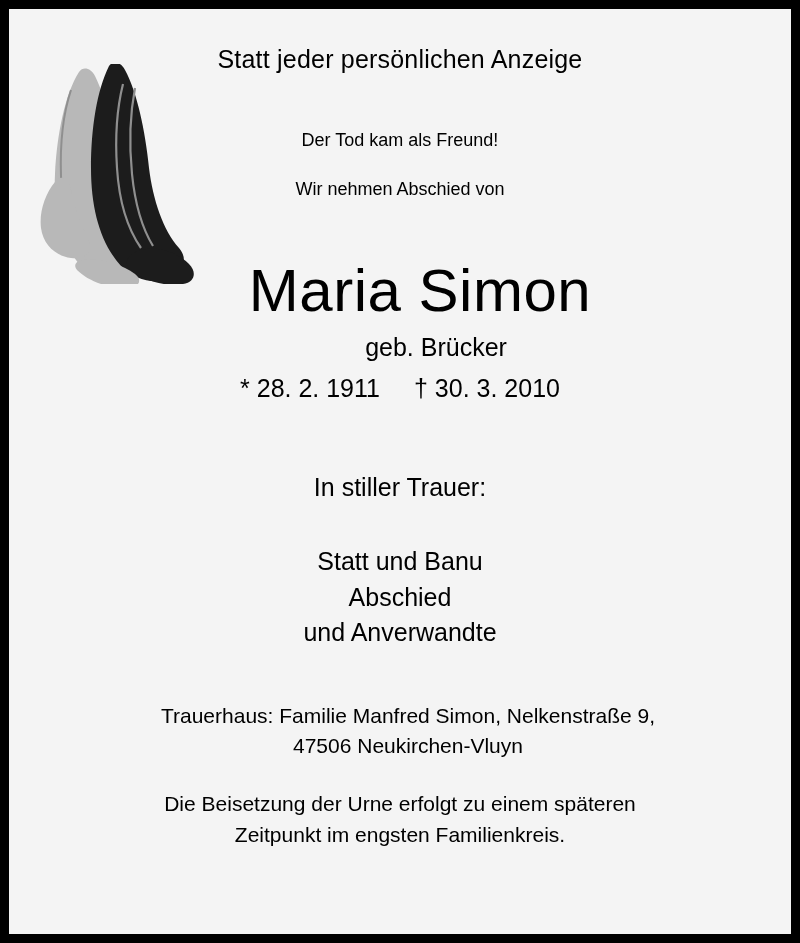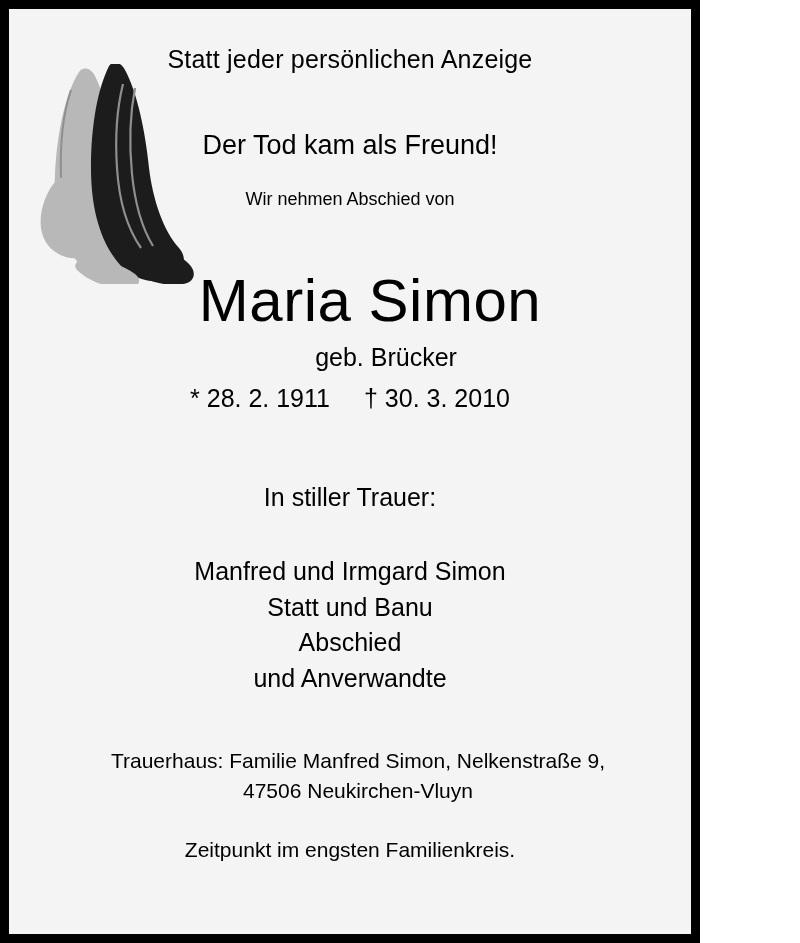--- a/index.html
+++ b/index.html
@@ -10,21 +10,21 @@
   body {
     width: 800px;
     height: 943px;
     font-family: "Liberation Sans", sans-serif;
     color: #000000;
     overflow: hidden;
   }
   .obituary {
     position: relative;
     box-sizing: border-box;
-    width: 700px;
+    width: 800px;
     height: 943px;
     background: #ffffff;
     border: 9px solid #000000;
     padding: 0;
   }
   .inner {
     position: relative;
     width: 100%;
     height: 100%;
     background: #f4f4f4;
@@ -44,21 +44,21 @@
     display: block;
     width: 100%;
     text-align: center;
   }
   .heading {
     font-size: 25px;
     letter-spacing: 0.2px;
     margin-bottom: 56px;
   }
   .verse1 {
-    font-size: 27px;
+    font-size: 18px;
     margin-bottom: 28px;
   }
   .verse2 {
     font-size: 18px;
     margin-bottom: 56px;
   }
   .name {
     font-size: 60px;
     font-weight: normal;
     letter-spacing: 0.5px;
@@ -128,29 +128,29 @@
 
     <div class="line name">Maria Simon</div>
     <div class="line maiden">geb. Brücker</div>
     <div class="line dates">
       <span>* 28. 2. 1911</span><span class="gap"></span><span>† 30. 3. 2010</span>
     </div>
 
     <div class="line mourning-intro">In stiller Trauer:</div>
 
     <div class="mourners">
-      <div class="line mourner">Manfred und Irmgard Simon</div>
       <div class="line mourner">Statt und Banu</div>
       <div class="line mourner">Abschied</div>
       <div class="line mourner">und Anverwandte</div>
     </div>
 
     <div class="address">
       <div class="line">Trauerhaus: Familie Manfred Simon, Nelkenstraße 9,</div>
       <div class="line">47506 Neukirchen-Vluyn</div>
     </div>
 
     <div class="closing">
+      <div class="line">Die Beisetzung der Urne erfolgt zu einem späteren</div>
       <div class="line">Zeitpunkt im engsten Familienkreis.</div>
     </div>
 
   </div>
 </div>
 
 </body></html>

